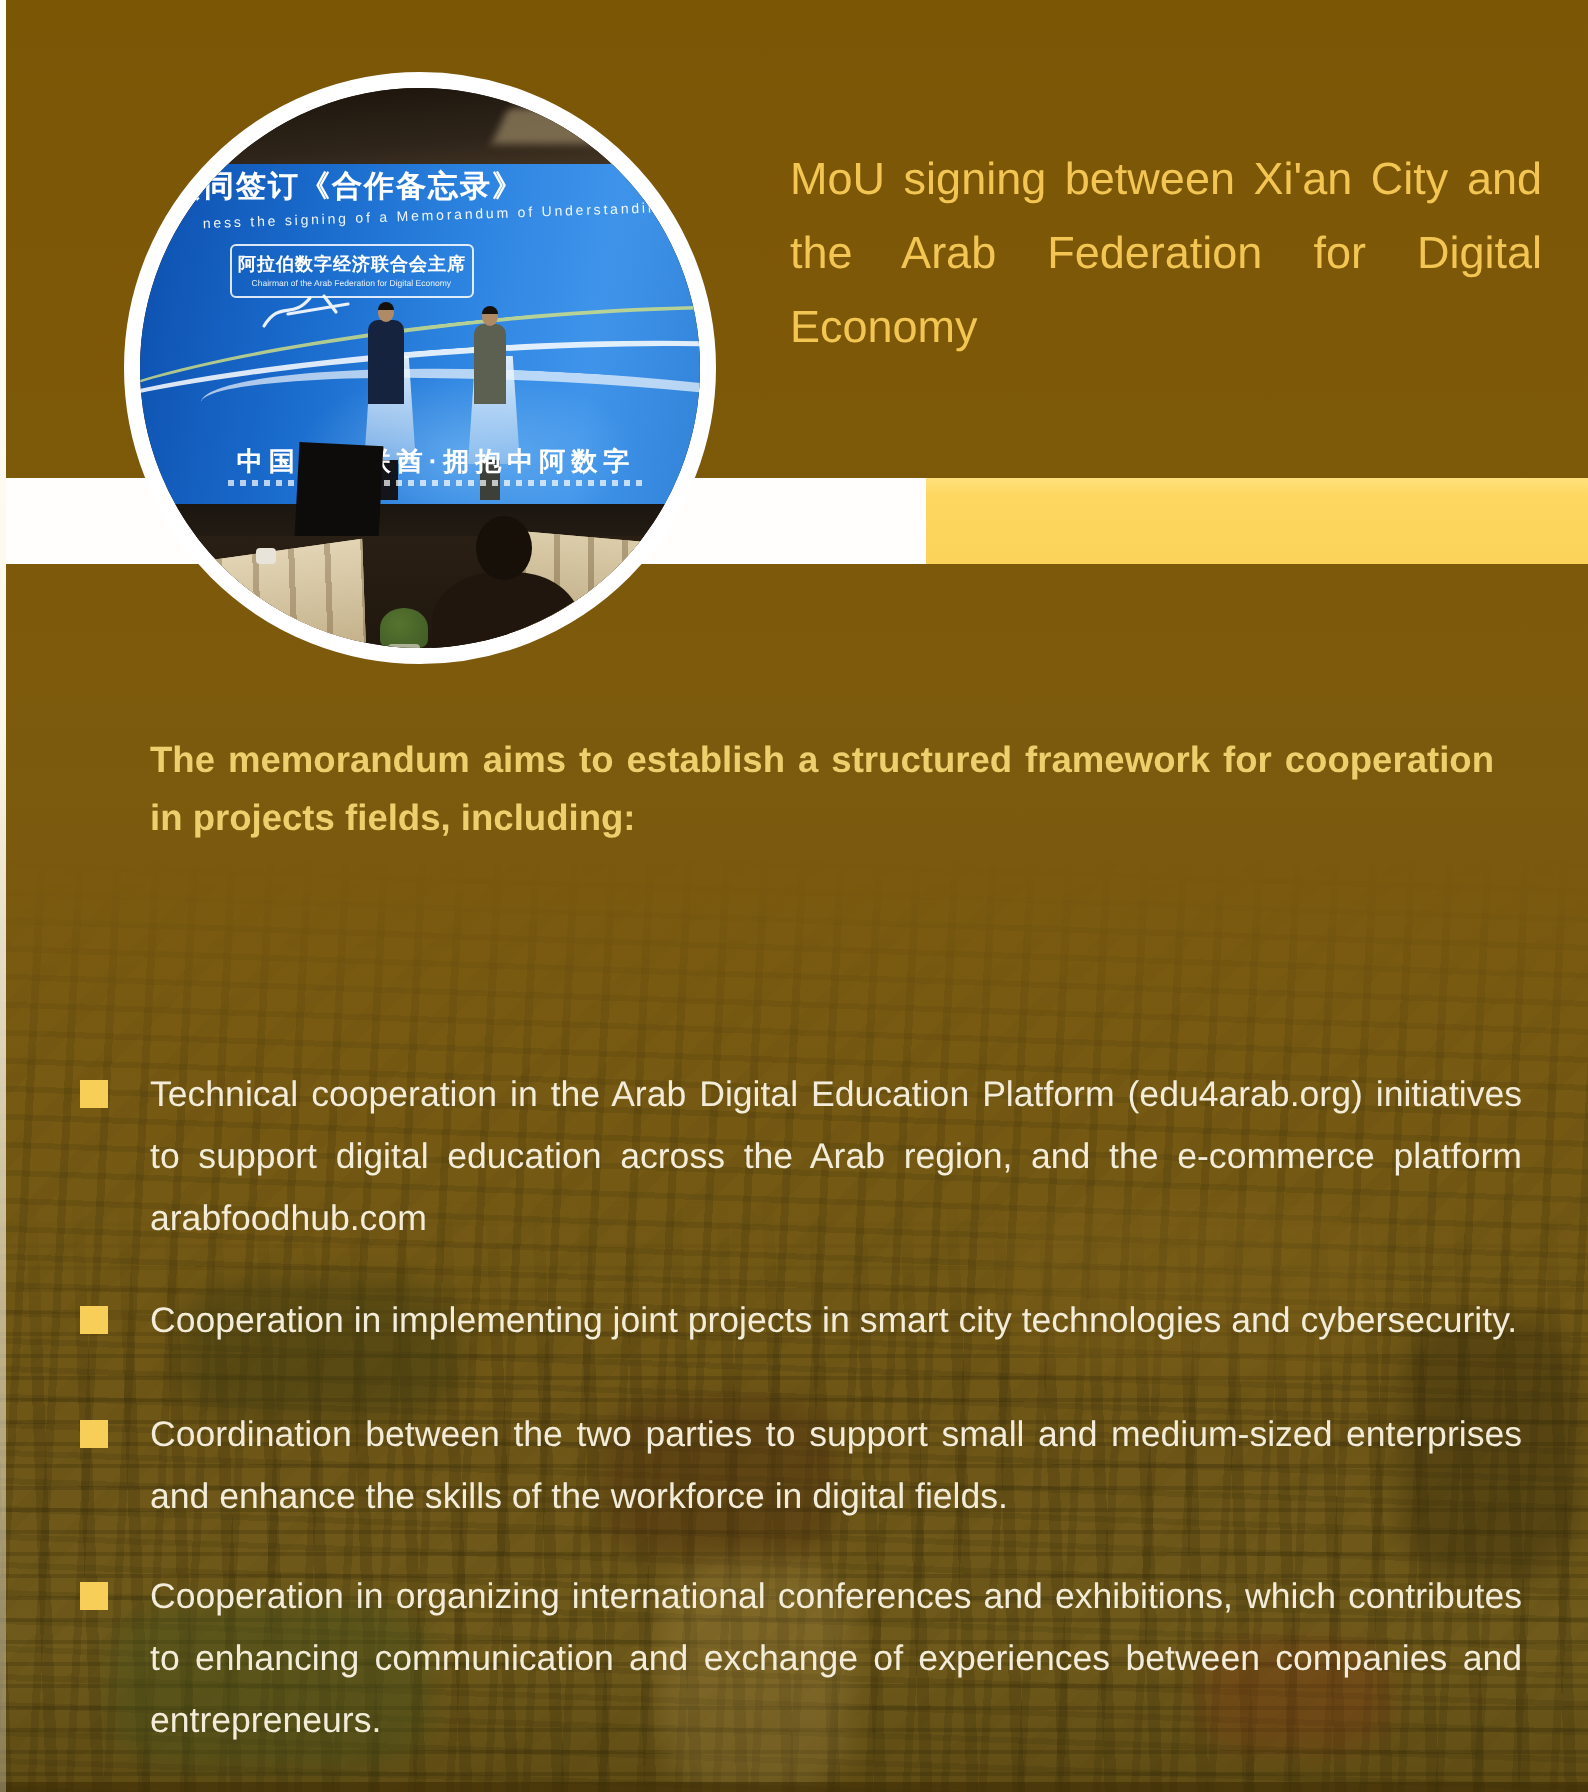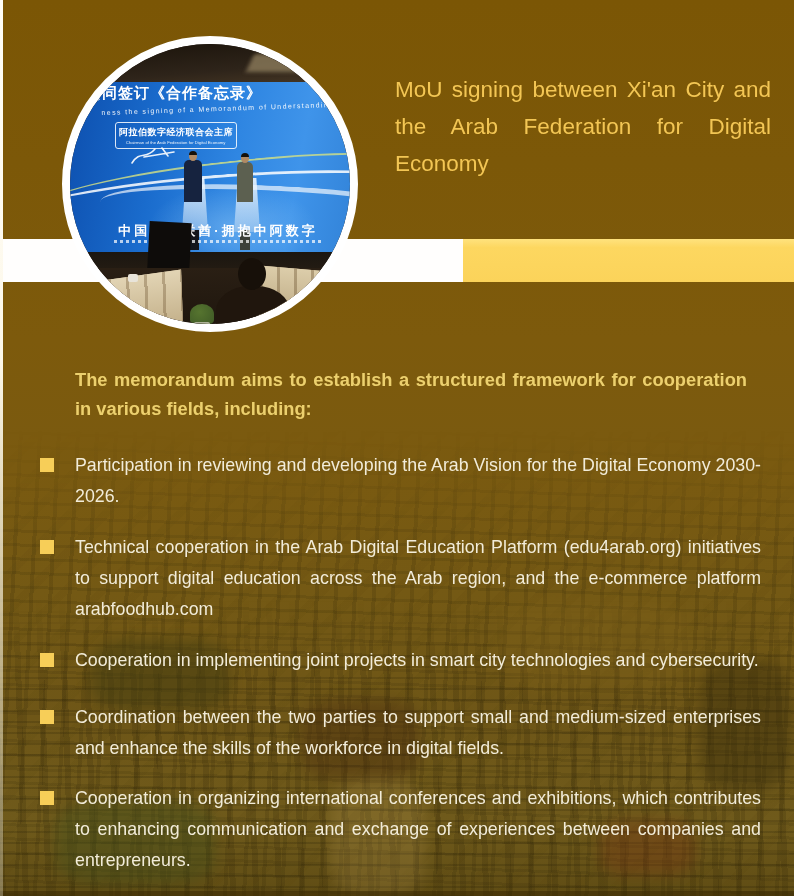--- a/index.html
+++ b/index.html
@@ -178,26 +178,22 @@
       <div class="table-l"></div>
       <div class="table-r"></div>
       <div class="cup"></div>
       <div class="aud-body"></div>
       <div class="aud-head"></div>
       <div class="bouquet"></div>
       <div class="glass"></div>
     </div>
   </div>
 
-  <p class="intro">The memorandum aims to establish a structured framework for cooperation in various fields, including:</p>
-
-  <div class="bullet bullet-0">
-    <span class="bullet-square"></span>
-    <p class="bullet-text">Participation in reviewing and developing the Arab Vision for the Digital Economy 2030-2026.</p>
-  </div>
+  <p class="intro">The memorandum aims to establish a structured framework for cooperation in projects fields, including:</p>
+
   <div class="bullet bullet-1">
     <span class="bullet-square"></span>
     <p class="bullet-text">Technical cooperation in the Arab Digital Education Platform (edu4arab.org) initiatives to support digital education across the Arab region, and the e-commerce platform arabfoodhub.com</p>
   </div>
   <div class="bullet bullet-2">
     <span class="bullet-square"></span>
     <p class="bullet-text">Cooperation in implementing joint projects in smart city technologies and cybersecurity.</p>
   </div>
   <div class="bullet bullet-3">
     <span class="bullet-square"></span>

